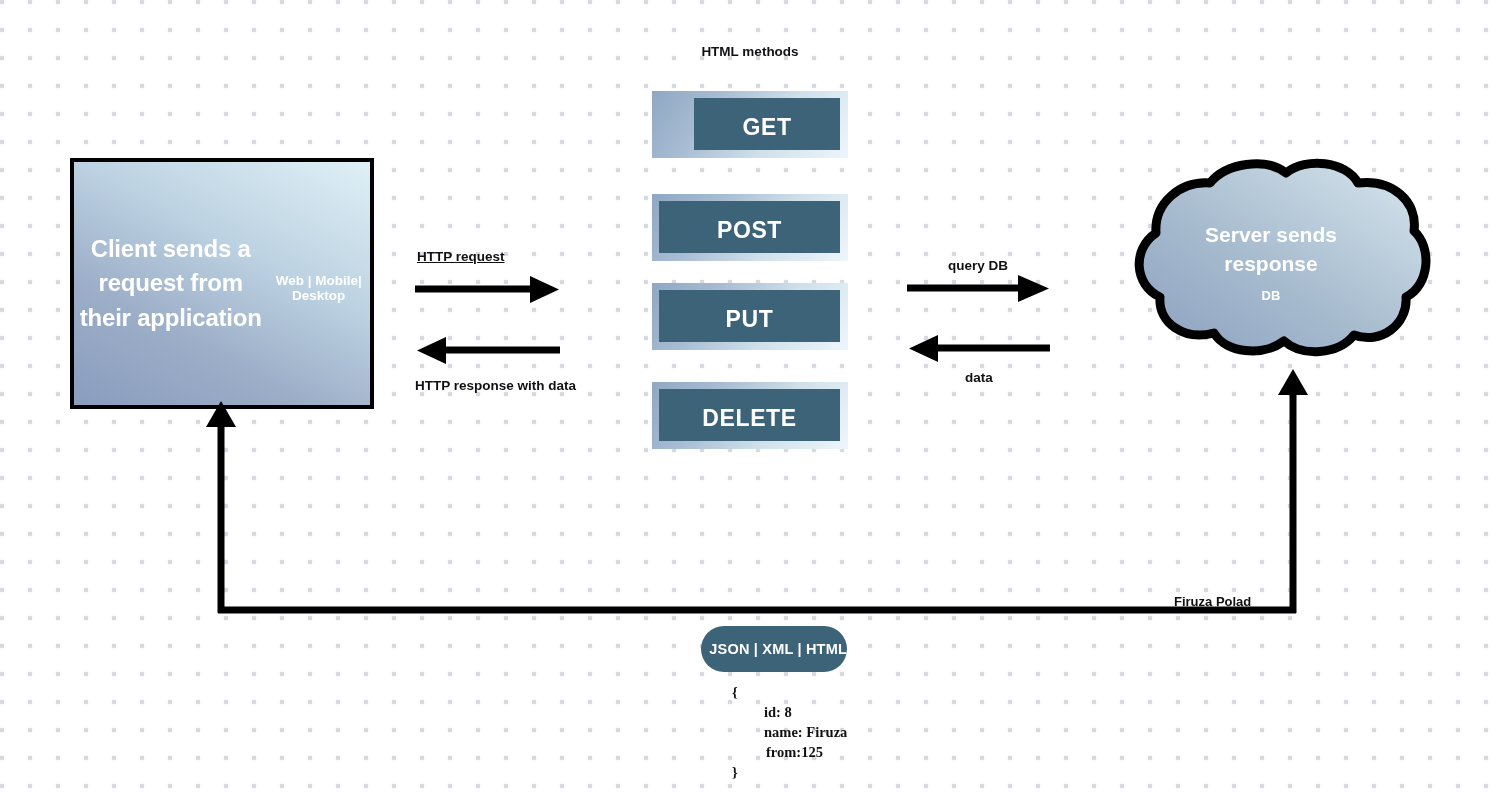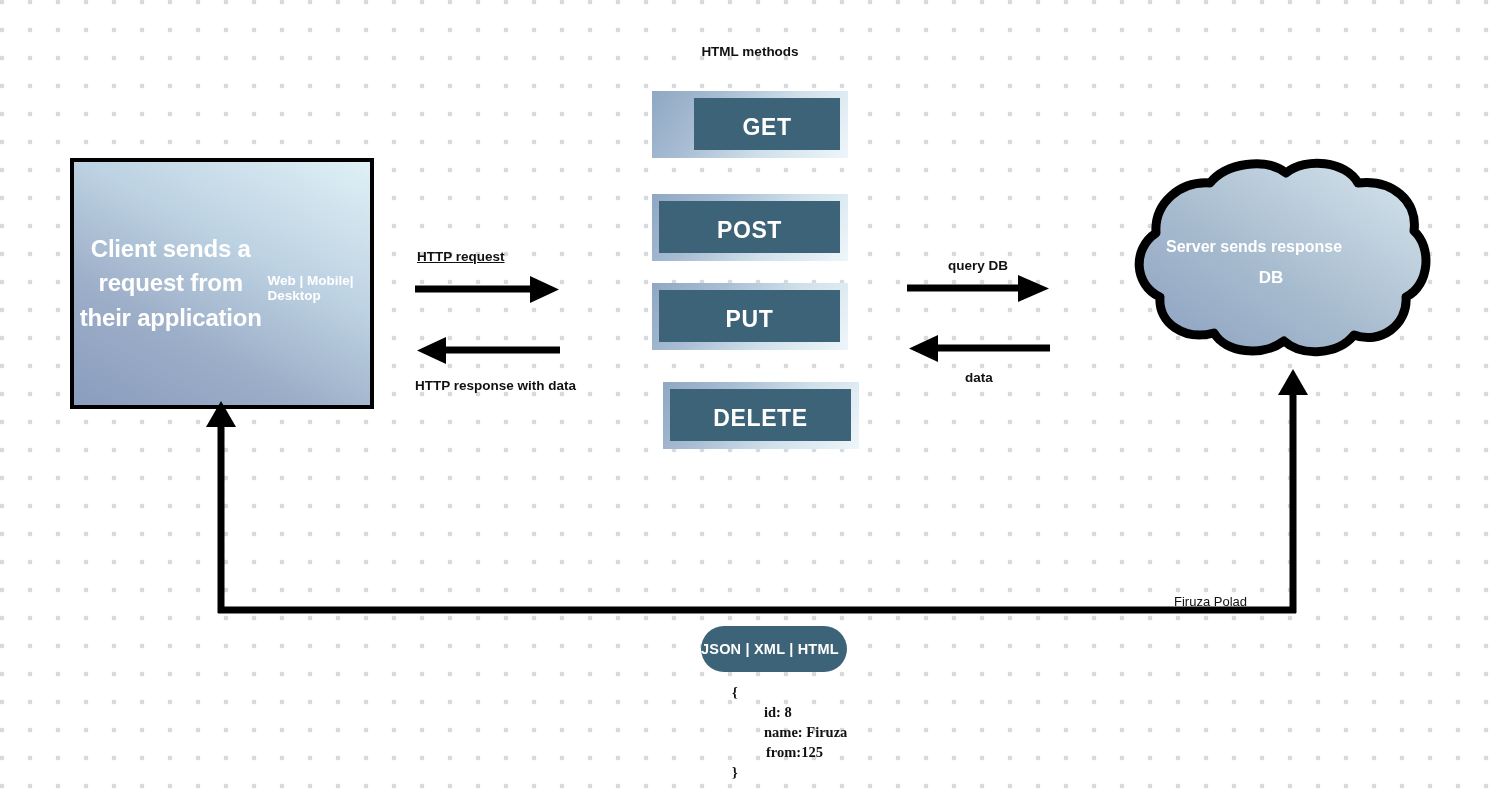--- a/index.html
+++ b/index.html
@@ -42,20 +42,21 @@
     font-weight: bold;
     line-height: 1.42;
     text-align: center;
     width: 270px;
     letter-spacing: -0.2px;
   }
   #client-sub {
     color: #ffffff;
     font-size: 13.5px;
     font-weight: bold;
+    text-align: center;
     margin-top: 8px;
   }
 
   
   #methods-label {
     position: absolute;
     left: 652px;
     top: 44px;
     width: 196px;
     text-align: center;
@@ -83,21 +84,21 @@
   .method-label {
     color: #ffffff;
     font-size: 23px;
     font-weight: bold;
     letter-spacing: 0.6px;
     margin-top: 7px;
   }
   #method-0 { top: 91px; padding-left: 42px; }
   #method-1 { top: 187px; margin-top: 7px; }
   #method-2 { top: 283px; }
-  #method-3 { top: 382px; margin-left: 11px; }
+  #method-3 { top: 382px; }
 
   
   #server-cloud {
     position: absolute;
     left: 1106px;
     top: 155px;
     width: 330px;
     height: 210px;
   }
   #server-cloud svg { display: block; width: 330px; height: 210px; }
@@ -108,29 +109,30 @@
     width: 330px;
     height: 210px;
     display: flex;
     flex-direction: column;
     align-items: center;
     justify-content: center;
     pointer-events: none;
   }
   #server-title {
     color: #ffffff;
-    font-size: 16px;
+    font-size: 21px;
     font-weight: bold;
     line-height: 1.38;
+    text-align: center;
     width: 210px;
     margin-top: 4px;
   }
   #server-sub {
     color: #ffffff;
-    font-size: 17px;
+    font-size: 13px;
     font-weight: bold;
     text-align: center;
     margin-top: 10px;
   }
 
   
   .arrow-label {
     position: absolute;
     font-size: 13.5px;
     font-weight: bold;
@@ -143,21 +145,21 @@
   #json-pill {
     position: absolute;
     left: 701px;
     top: 626px;
     width: 146px;
     height: 46px;
     border-radius: 23px;
     background: #3d6378;
     display: flex;
     align-items: center;
-    justify-content: flex-start;
+    justify-content: flex-end;
   }
   #json-pill-label {
     color: #ffffff;
     font-size: 14.5px;
     font-weight: bold;
     letter-spacing: 0.2px;
   }
   #json-body {
     position: absolute;
     left: 700px;
@@ -171,21 +173,21 @@
   }
   .json-brace { display: block; padding-left: 32px; }
   .json-line  { display: block; padding-left: 64px; }
   .json-line.indent2 { padding-left: 66px; }
 
   #author-label {
     position: absolute;
     left: 1174px;
     top: 594px;
     font-size: 13px;
-    font-weight: normal;
+    font-weight: bold;
     color: #111111;
     white-space: nowrap;
   }
 </style>
 </head>
 <body>
 
 <div id="canvas">
 
   <div id="client-box">

